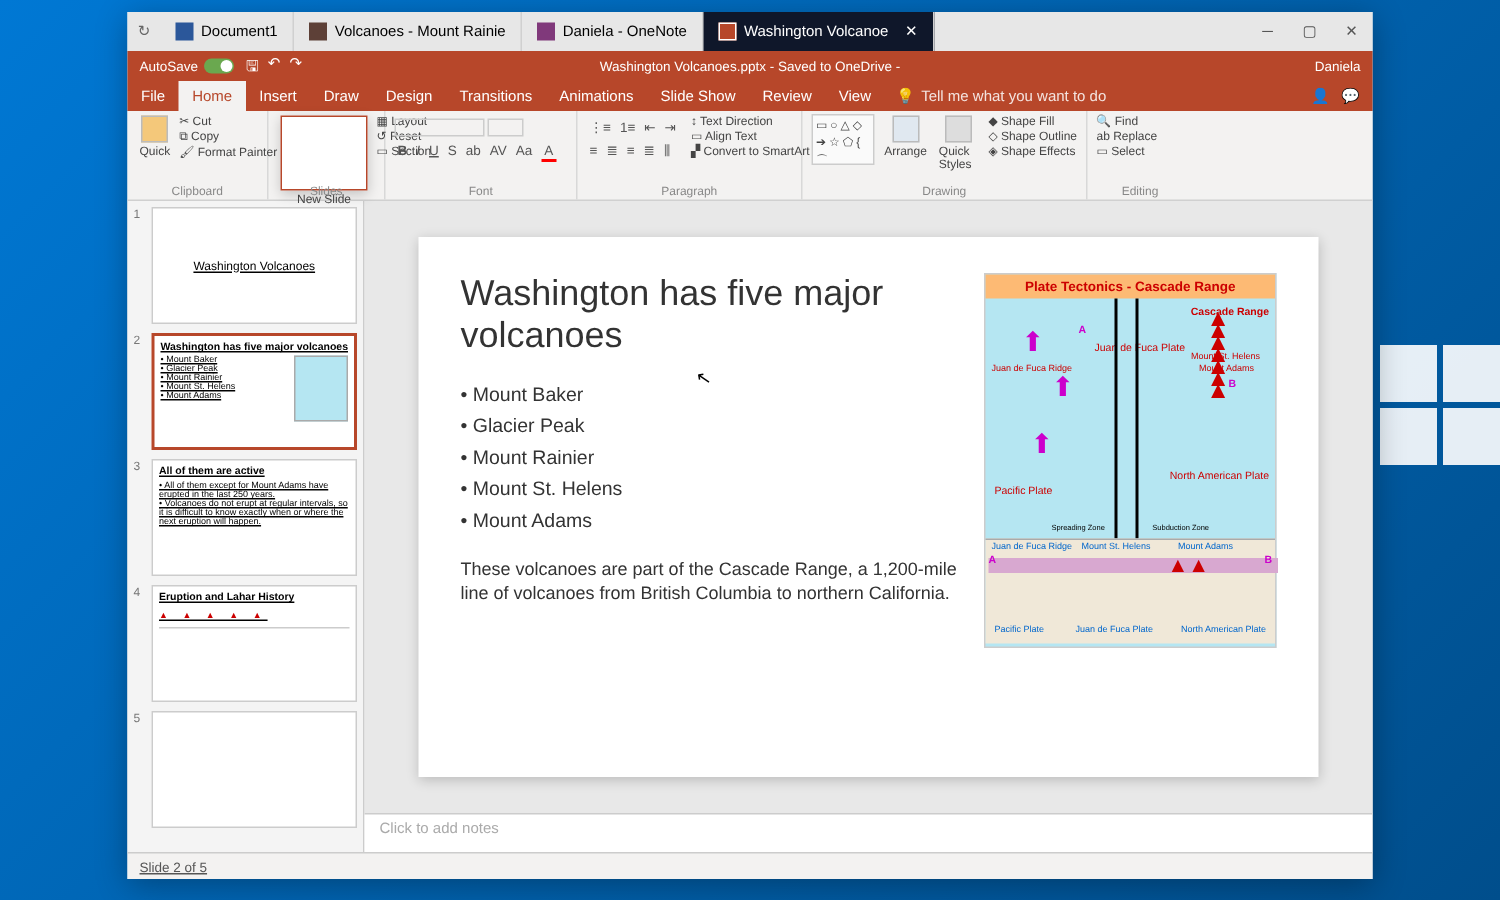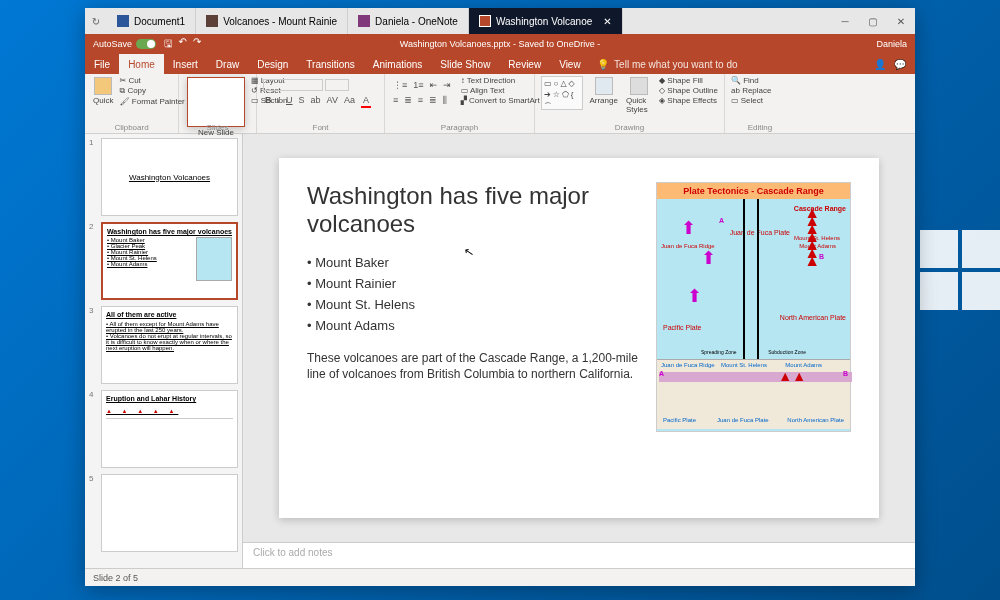--- a/index.html
+++ b/index.html
@@ -55,21 +55,21 @@
 .slide h1 { font-size:24px; font-weight:400; color:#333; line-height:1.15; margin-bottom:18px; }
 .slide ul { list-style:none; margin-bottom:18px; }
 .slide ul li { font-size:13px; color:#333; margin-bottom:6px; }
 .slide ul li::before { content:"• "; }
 .slide .para { font-size:12px; color:#333; line-height:1.3; }
 .slide .imgcol { width:195px; height:250px; border:1px solid #ccc; background:#b5e6f2; font-size:7px; position:relative; }
 .imgcol .ptitle { color:#c00; font-weight:bold; text-align:center; padding:3px; font-size:9px; background:#fdba74; }
 .imgcol .map { position:relative; height:160px; }
 .imgcol .cross { position:relative; height:70px; background:#f0e8d8; border-top:1px solid #aaa; }
 .notes { height:26px; background:#fff; border-top:1px solid #ccc; padding:4px 10px; font-size:10px; color:#aaa; }
-.status { height:18px; background:#f3f2f1; border-top:1px solid #ccc; font-size:9px; color:#555; display:flex; align-items:center; padding:0 8px; gap:10px; }
+.status { height:18px; background:#f3f2f1; border-top:1px solid #ccc; font-size:9px; color:#555; display:flex; align-items:center; padding:0 8px; gap:10px;text-decoration:underline; }
 .status .right { margin-left:auto; display:flex; align-items:center; gap:8px; }
 .viewbtns span { padding:0 3px; cursor:pointer; color:#777; }
 .cursor { position:absolute; top:245px; left:464px; font-size:12px; color:#000; transform:rotate(-10deg); pointer-events:none; }
 </style>
 </head>
 <body>
 
 <div class="squares">
     <div class="sq1"></div>
     <div class="sq2"></div>
@@ -292,20 +292,21 @@
           </div>
         </div>
     </div>
     <div class="canvaswrap">
       <div class="canvas">
         <div class="slide">
           <div class="txtcol">
             <h1>Washington has five major volcanoes</h1>
             <ul id="bulhost">
                 <li>Mount Baker</li>
+                <li>Glacier Peak</li>
                 <li>Mount Rainier</li>
                 <li>Mount St. Helens</li>
                 <li>Mount Adams</li>
               </ul>
             <div class="para">These volcanoes are part of the Cascade Range, a 1,200-mile line of volcanoes from British Columbia to northern California.</div>
           </div>
           <div class="imgcol">
             <div class="ptitle">Plate Tectonics - Cascade Range</div>
             <div class="map">
               <div style="position:absolute;right:4px;top:6px;color:#c00;font-weight:bold">Cascade Range</div>

